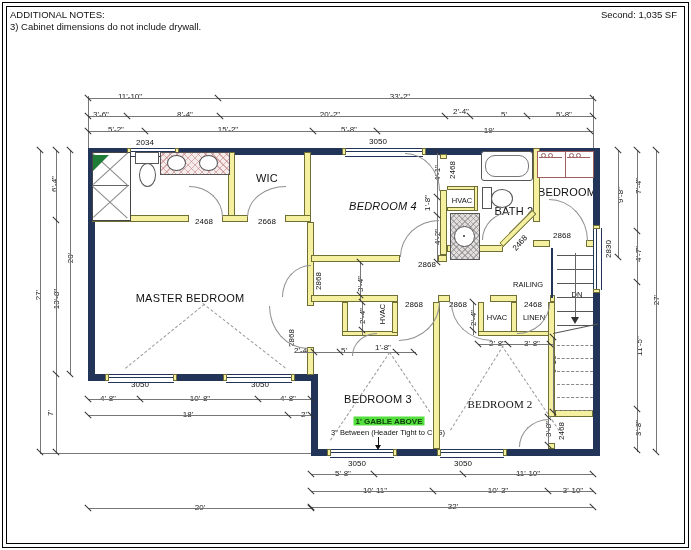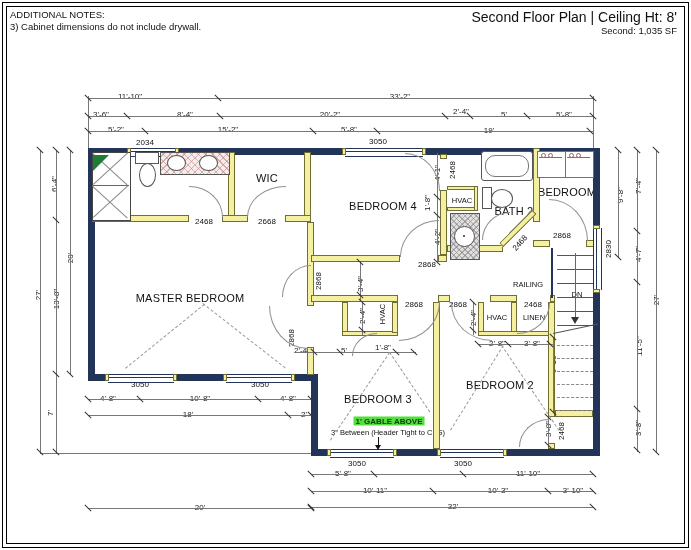--- a/index.html
+++ b/index.html
@@ -52,32 +52,31 @@
 
 <div class="pb-outer"></div>
 <div class="pb-inner"></div>
 
 <div id="notes">
   <div>ADDITIONAL NOTES:</div>
   <div>3) Cabinet dimensions do not include drywall.</div>
 </div>
 
 <div id="titleblock">
-  <div id="plan-title">Second Floor Plan | Ceiling Ht: 8'</div>
   <div class="area-line">Second: 1,035 SF</div>
 </div>
 
 <div id="plan">
     <div class="lbl room" style="left: 190px; top: 298px;">MASTER BEDROOM</div>
     <div class="lbl room" style="left: 267px; top: 178px;">WIC</div>
-    <div class="lbl room" style="left: 383px; top: 206px;">BEDROOM 4</div>
+    <div class="lbl room" style="left: 383px; top: 206px; font-style: italic;">BEDROOM 4</div>
     <div class="lbl room" style="left: 514px; top: 211px;">BATH 2</div>
     <div class="lbl room" style="left: 567px; top: 192px;">BEDROOM</div>
     <div class="lbl room" style="left: 378px; top: 399px;">BEDROOM 3</div>
-    <div class="lbl room" style="left: 500px; top: 385px;">BEDROOM 2</div>
+    <div class="lbl room" style="left: 500px; top: 404px; font-family: Liberation Serif, serif;">BEDROOM 2</div>
     <div class="lbl small" style="left: 462px; top: 200px;">HVAC</div>
     <div class="lbl small" style="left: 382px; top: 314px; transform: translate(-50%, -50%) rotate(-90deg);">HVAC</div>
     <div class="lbl small" style="left: 497px; top: 317px;">HVAC</div>
     <div class="lbl small" style="left: 534px; top: 317px;">LINEN</div>
     <div class="lbl small" style="left: 528px; top: 284px;">RAILING</div>
     <div class="lbl small" style="left: 577px; top: 294px;">DN</div>
     <div class="lbl tag" style="left: 145px; top: 142px;">2034</div>
     <div class="lbl tag" style="left: 378px; top: 141px;">3050</div>
     <div class="lbl tag" style="left: 204px; top: 221px;">2468</div>
     <div class="lbl tag" style="left: 267px; top: 221px;">2668</div>

